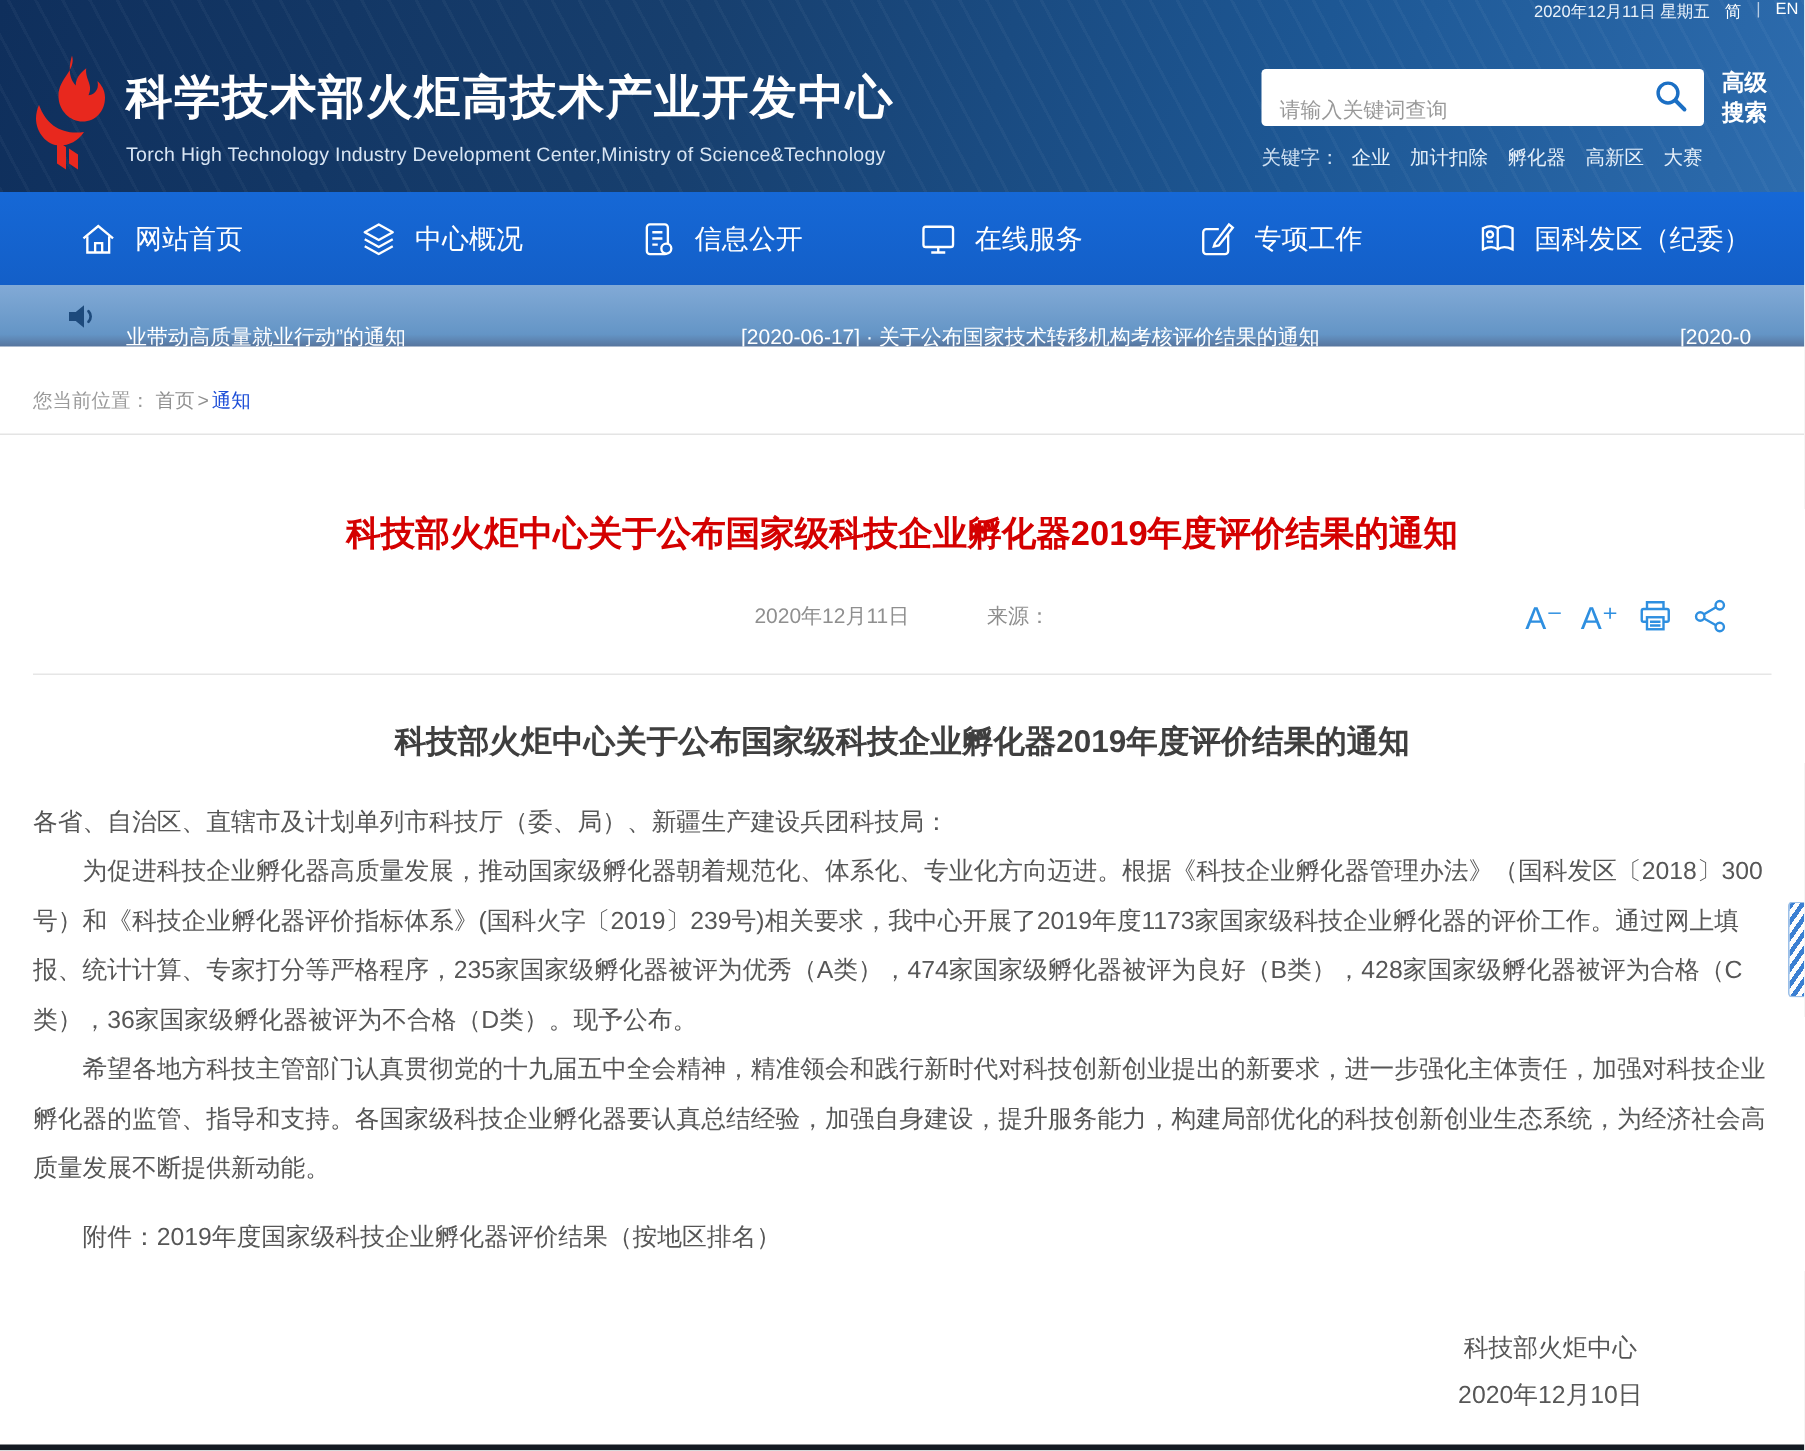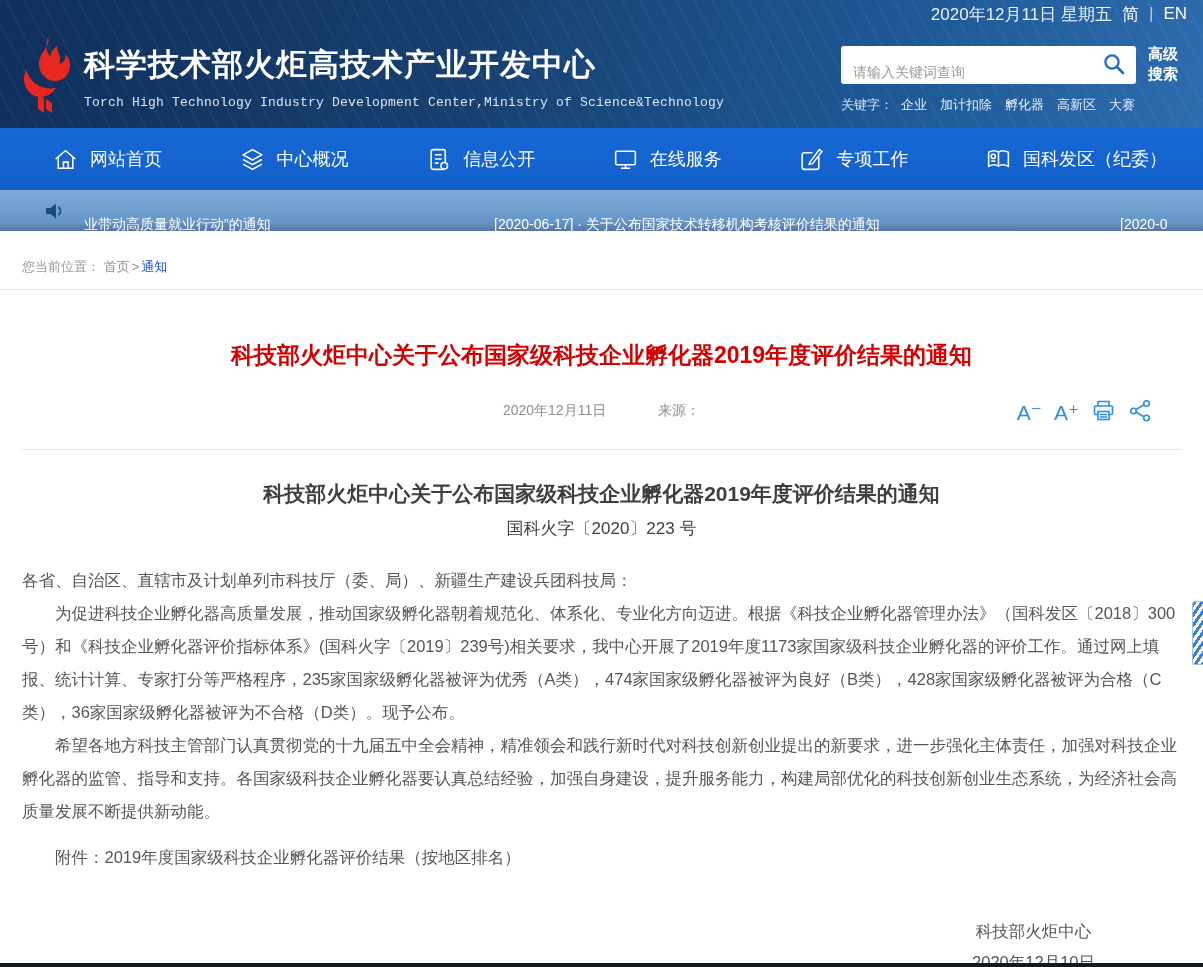--- a/index.html
+++ b/index.html
@@ -4,26 +4,26 @@
 <style>
   * { margin:0; padding:0; box-sizing:border-box; }
   html,body { background:#eee; }
   body { font-family:"Liberation Sans","DejaVu Sans",sans-serif; }
   .page { position:relative; width:1203px; height:967px; margin:0 auto; background:#fff; overflow:hidden; }
 
   
   .hero { background:linear-gradient(104deg,#0f2f5c 0%,#173f6e 38%,#1d5794 72%,#2d6cae 100%); position:relative; }
   .hero::after { content:""; position:absolute; inset:0; pointer-events:none;
     background:repeating-linear-gradient(62deg, rgba(255,255,255,.035) 0 2px, transparent 2px 16px); }
-  .topbar { height:28px; display:flex; justify-content:flex-end; align-items:center; gap:10px;
-    padding-right:16px; color:#e9f1fa; font-size:17px; position:relative; z-index:2; }
+  .topbar { height:28px; display:flex; justify-content:flex-end; gap:10px;
+    padding-right:4px; color:#e9f1fa; font-size:11px; position:relative; z-index:2; }
   .topbar a { color:#fff; text-decoration:none; cursor:pointer; }
   .topbar .divider { color:#b9cde4; }
 
-  .hero-main { display:flex; justify-content:space-between; padding:8px 20px 14px 18px; position:relative; z-index:2;font-family:Liberation Mono, monospace; }
+  .hero-main { display:flex; justify-content:space-between; padding:8px 20px 14px 18px; position:relative; z-index:2; }
   .brand { display:flex; align-items:flex-start; gap:10px; }
   .brand-logo { width:56px; height:78px; flex:0 0 auto; }
   .brand-title { color:#fff; font-size:31px; font-weight:bold; letter-spacing:1px; margin-top:8px; }
   .brand-sub { color:#d9e6f4; font-size:13px; margin-top:9px; letter-spacing:.2px; }
 
   .search-area { width:342px; padding-top:10px; }
   .search-row { display:flex; align-items:flex-start; gap:12px; }
   .searchbox { position:relative; width:295px; }
   .searchbox input { width:100%; height:38px; border:none; border-radius:3px; padding:16px 44px 0 12px;
     font-size:14px; color:#333; outline:none; font-family:inherit; }
@@ -240,21 +240,20 @@
               <path d="M8 11.5 L16 6.8 M8 14.3 L16 18.8"></path>
             </svg>
           </span>
         </button>
       </div>
     </div>
 
     <hr class="a-divider">
 
     <h2 class="c-heading">科技部火炬中心关于公布国家级科技企业孵化器2019年度评价结果的通知</h2>
-    <div class="c-docnum">国科火字〔2020〕223 号</div>
 
     <div class="c-body">
       <p>各省、自治区、直辖市及计划单列市科技厅（委、局）、新疆生产建设兵团科技局：</p>
       <p class="indent">为促进科技企业孵化器高质量发展，推动国家级孵化器朝着规范化、体系化、专业化方向迈进。根据《科技企业孵化器管理办法》（国科发区〔2018〕300号）和《科技企业孵化器评价指标体系》(国科火字〔2019〕239号)相关要求，我中心开展了2019年度1173家国家级科技企业孵化器的评价工作。通过网上填报、统计计算、专家打分等严格程序，235家国家级孵化器被评为优秀（A类），474家国家级孵化器被评为良好（B类），428家国家级孵化器被评为合格（C类），36家国家级孵化器被评为不合格（D类）。现予公布。</p>
       <p class="indent">希望各地方科技主管部门认真贯彻党的十九届五中全会精神，精准领会和践行新时代对科技创新创业提出的新要求，进一步强化主体责任，加强对科技企业孵化器的监管、指导和支持。各国家级科技企业孵化器要认真总结经验，加强自身建设，提升服务能力，构建局部优化的科技创新创业生态系统，为经济社会高质量发展不断提供新动能。</p>
       <p class="indent c-attach">附件：2019年度国家级科技企业孵化器评价结果（按地区排名）</p>
     </div>
 
     <div class="c-sign">
       <div class="sign-inner">

